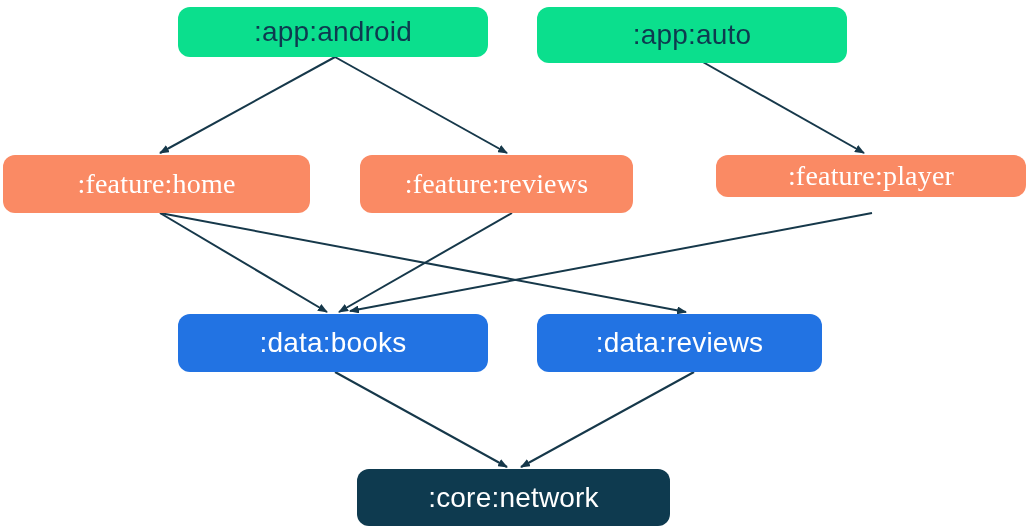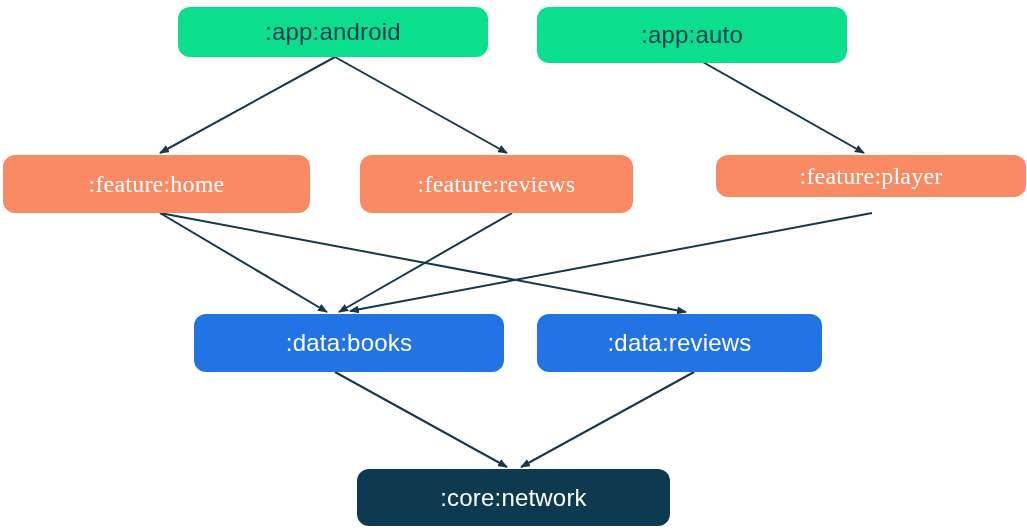--- a/index.html
+++ b/index.html
@@ -26,21 +26,21 @@
     stroke: var(--line-color, #16384a);
     stroke-width: 2;
     fill: none;
   }
   .node {
     position: absolute;
     display: flex;
     align-items: center;
     justify-content: center;
     border-radius: 12px;
-    font-size: 24px;
+    font-size: 28px;
     letter-spacing: 0.2px;
     white-space: nowrap;
     box-sizing: border-box;
   }
   .node.green { background: var(--green, #0bdf8d); color: var(--text-dark, #0e3a4f); }
   .node.orange { background: var(--orange, #fa8a64); color: var(--text-light, #ffffff); font-family: Liberation Serif, serif; }
   .node.blue { background: var(--blue, #2273e3); color: var(--text-light, #ffffff); }
   .node.navy { background: var(--navy, #0e3a4f); color: var(--text-light, #ffffff); }
 </style>
 </head>
@@ -64,17 +64,17 @@
         <line x1="335" y1="372" x2="507" y2="467" class="edge-line" marker-end="url(#arrowhead)"></line>
         <line x1="694" y1="372" x2="521" y2="467" class="edge-line" marker-end="url(#arrowhead)"></line>
       </g>
   </svg>
   <div id="node-layer">
       <div class="node green" style="left: 178px; top: 7px; width: 310px; height: 50px;">:app:android</div>
       <div class="node green" style="left: 537px; top: 7px; width: 310px; height: 56px;">:app:auto</div>
       <div class="node orange" style="left: 3px; top: 155px; width: 307px; height: 58px;">:feature:home</div>
       <div class="node orange" style="left: 360px; top: 155px; width: 273px; height: 58px;">:feature:reviews</div>
       <div class="node orange" style="left: 716px; top: 155px; width: 310px; height: 42px;">:feature:player</div>
-      <div class="node blue" style="left: 178px; top: 314px; width: 310px; height: 58px; margin-left: 16px;">:data:books</div>
+      <div class="node blue" style="left: 178px; top: 314px; width: 310px; height: 58px;">:data:books</div>
       <div class="node blue" style="left: 537px; top: 314px; width: 285px; height: 58px;">:data:reviews</div>
       <div class="node navy" style="left: 357px; top: 469px; width: 313px; height: 57px;">:core:network</div>
     </div>
 </div>
 
 </body></html>

